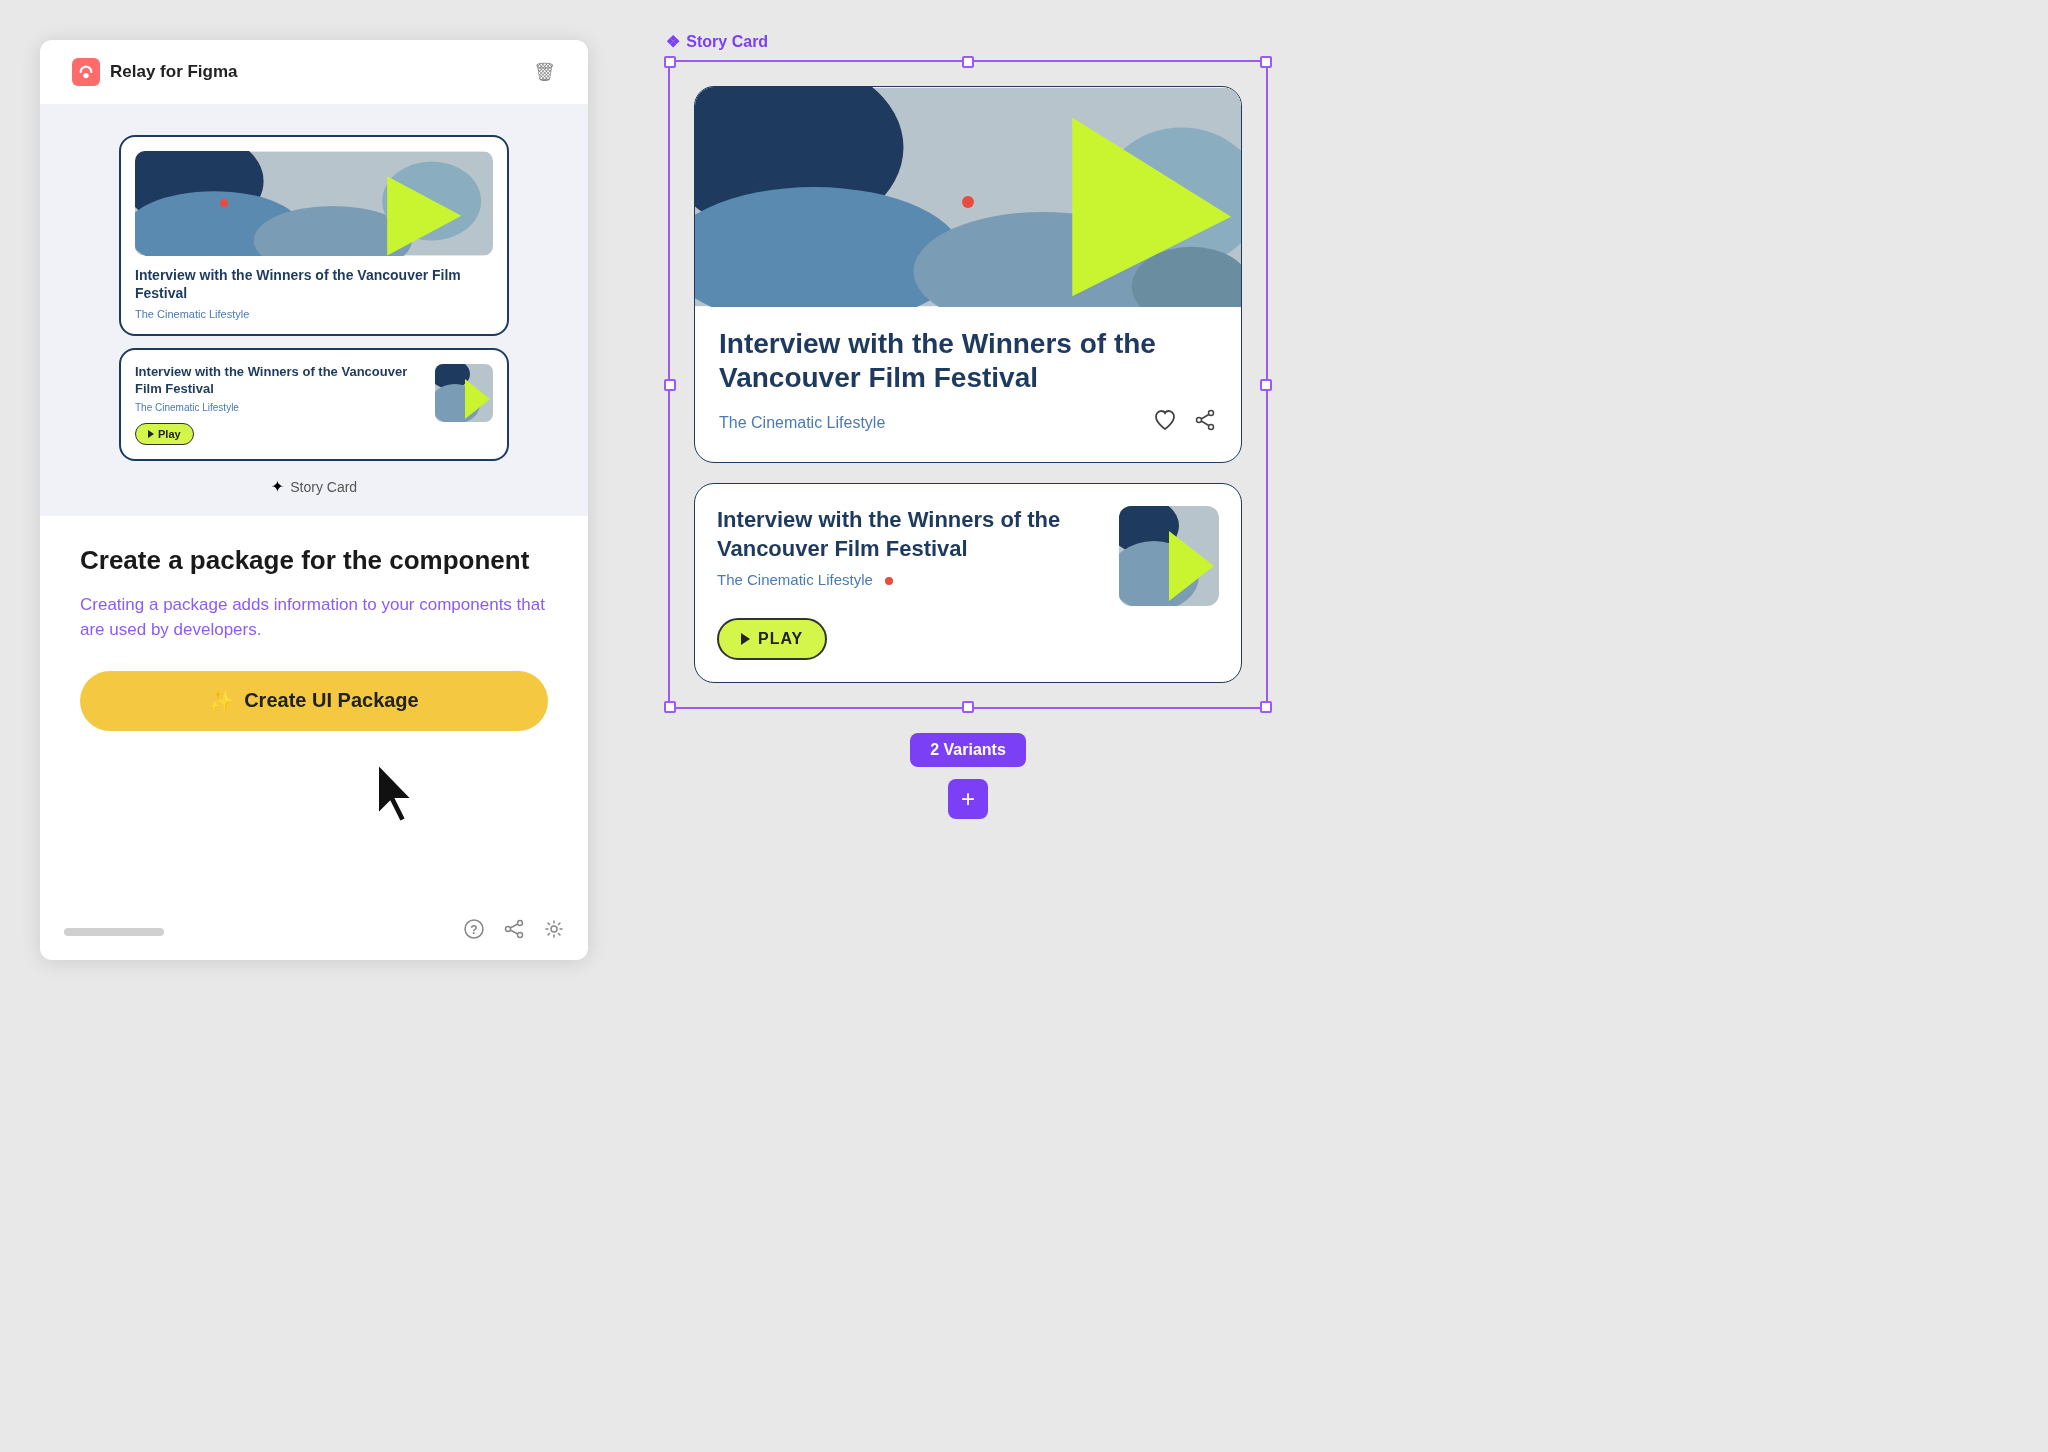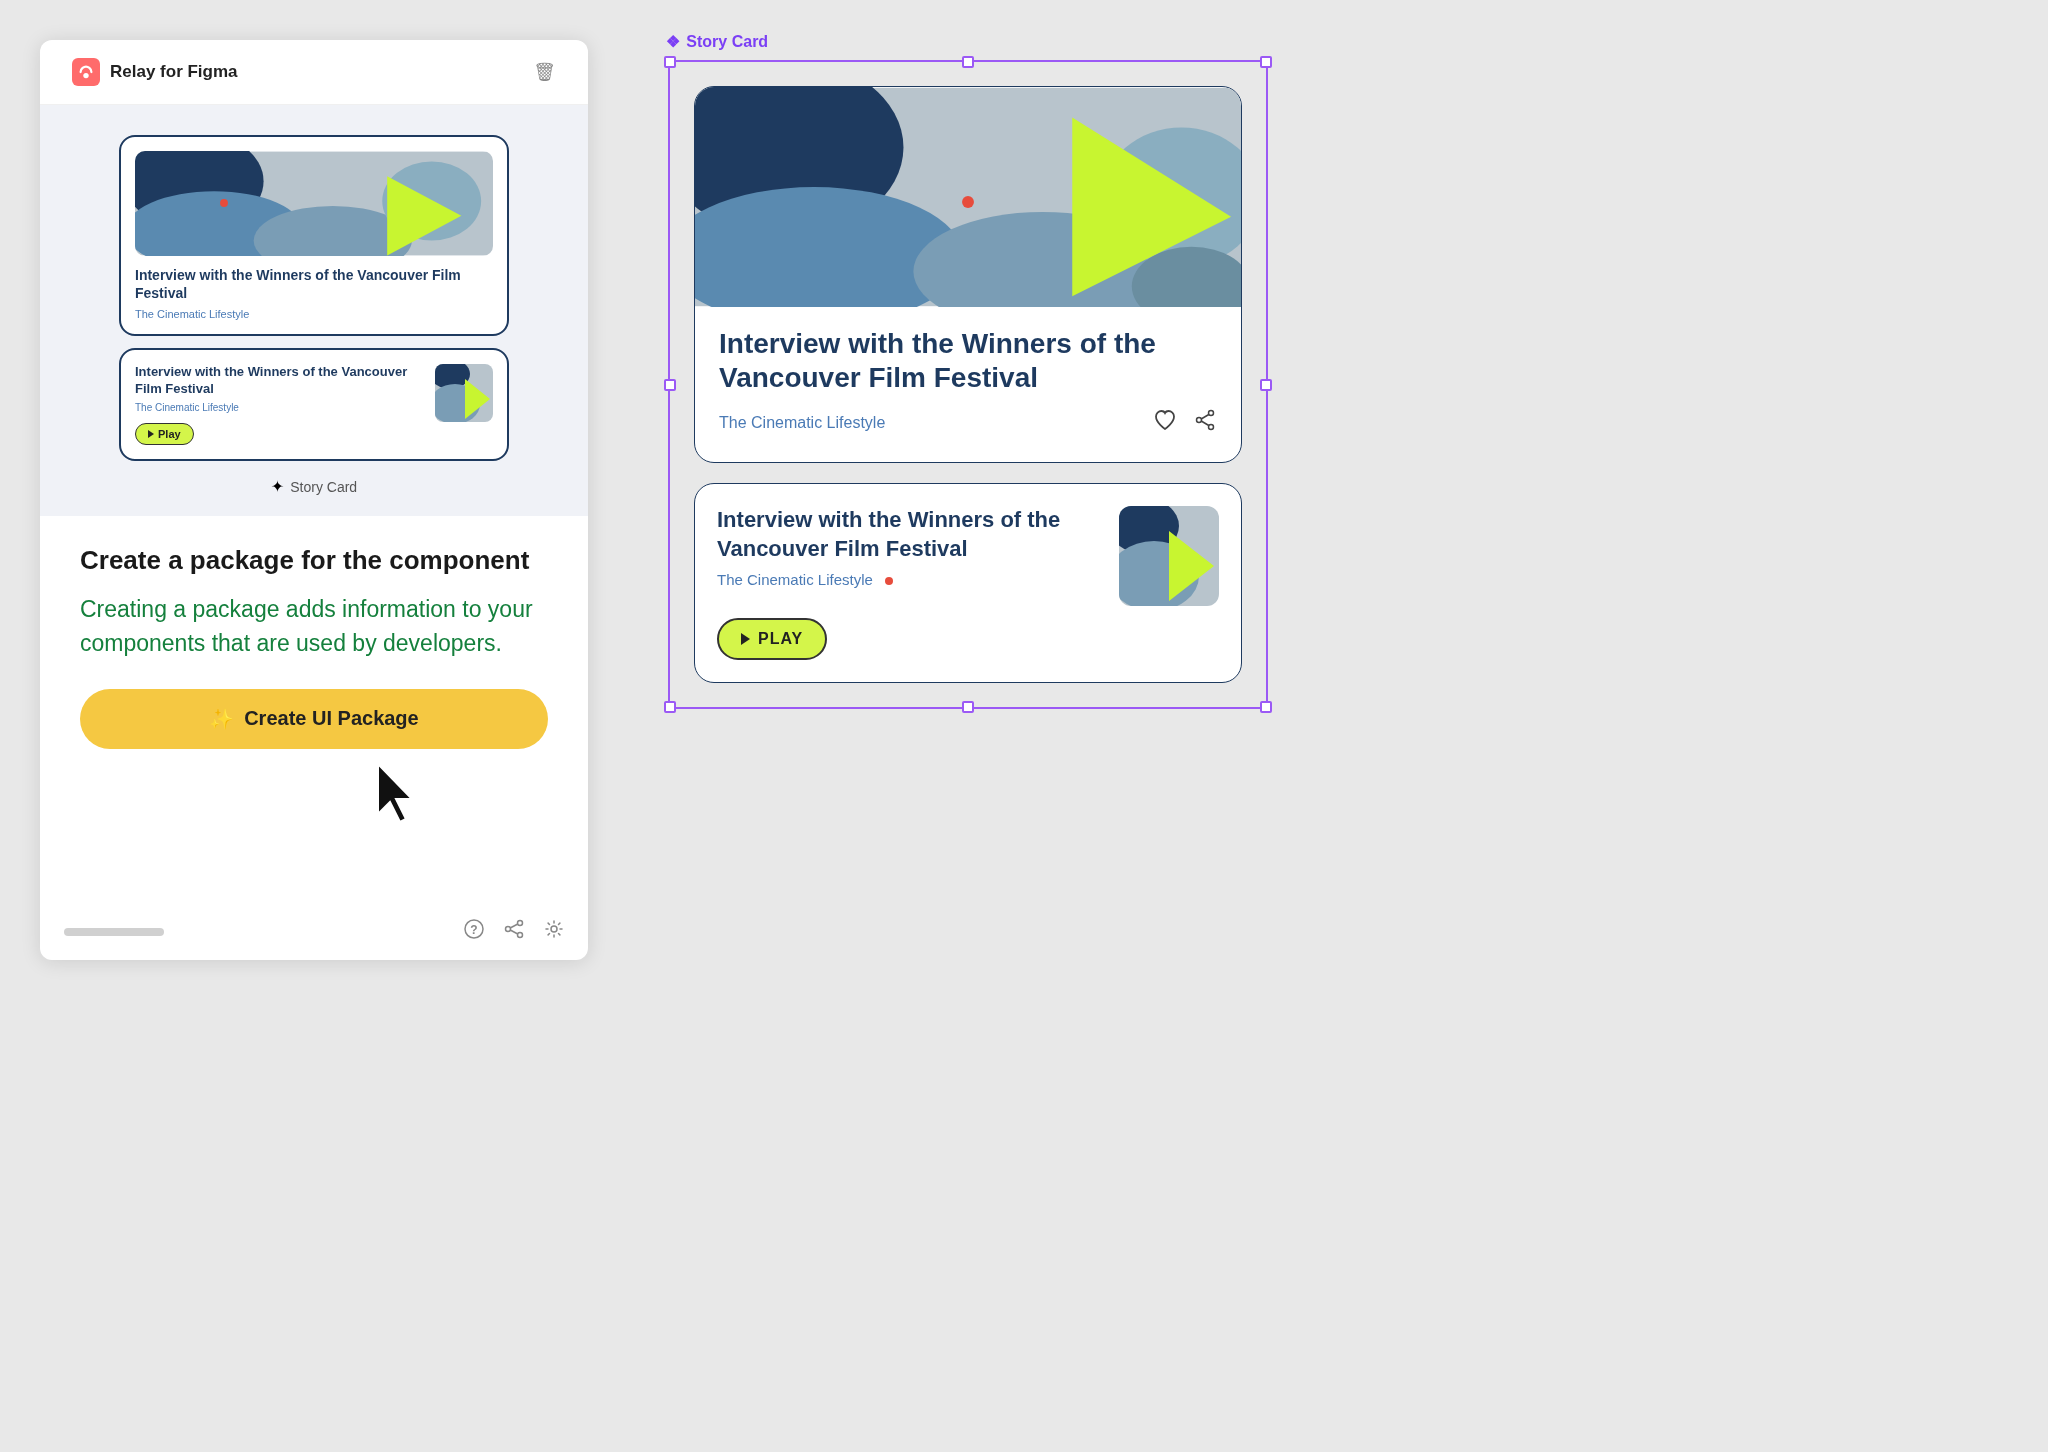--- a/index.html
+++ b/index.html
@@ -191,22 +191,22 @@
 
     .info-title {
       font-size: 26px;
       font-weight: 700;
       color: #1a1a1a;
       margin-bottom: 14px;
       line-height: 1.3;
     }
 
     .info-desc {
-      font-size: 23px;
-      color: #15803d;
+      font-size: 17px;
+      color: #8b5cf6;
       line-height: 1.5;
       margin-bottom: 28px;
     }
 
     .create-pkg-btn {
       width: 100%;
       background: #f5c842;
       border: none;
       border-radius: 50px;
       padding: 18px;
@@ -655,14 +655,20 @@
         <div>
           <button class="play-btn-large">
             <span class="play-triangle-large"></span>
             <span>PLAY</span>
           </button>
         </div>
       </div>
     </div>
 
     
+    <div class="variants-section">
+      <div class="variants-badge">2 Variants</div>
+      <div class="add-btn">
+        <span>+</span>
+      </div>
+    </div>
   </div>
 </div>
 
 </body></html>

